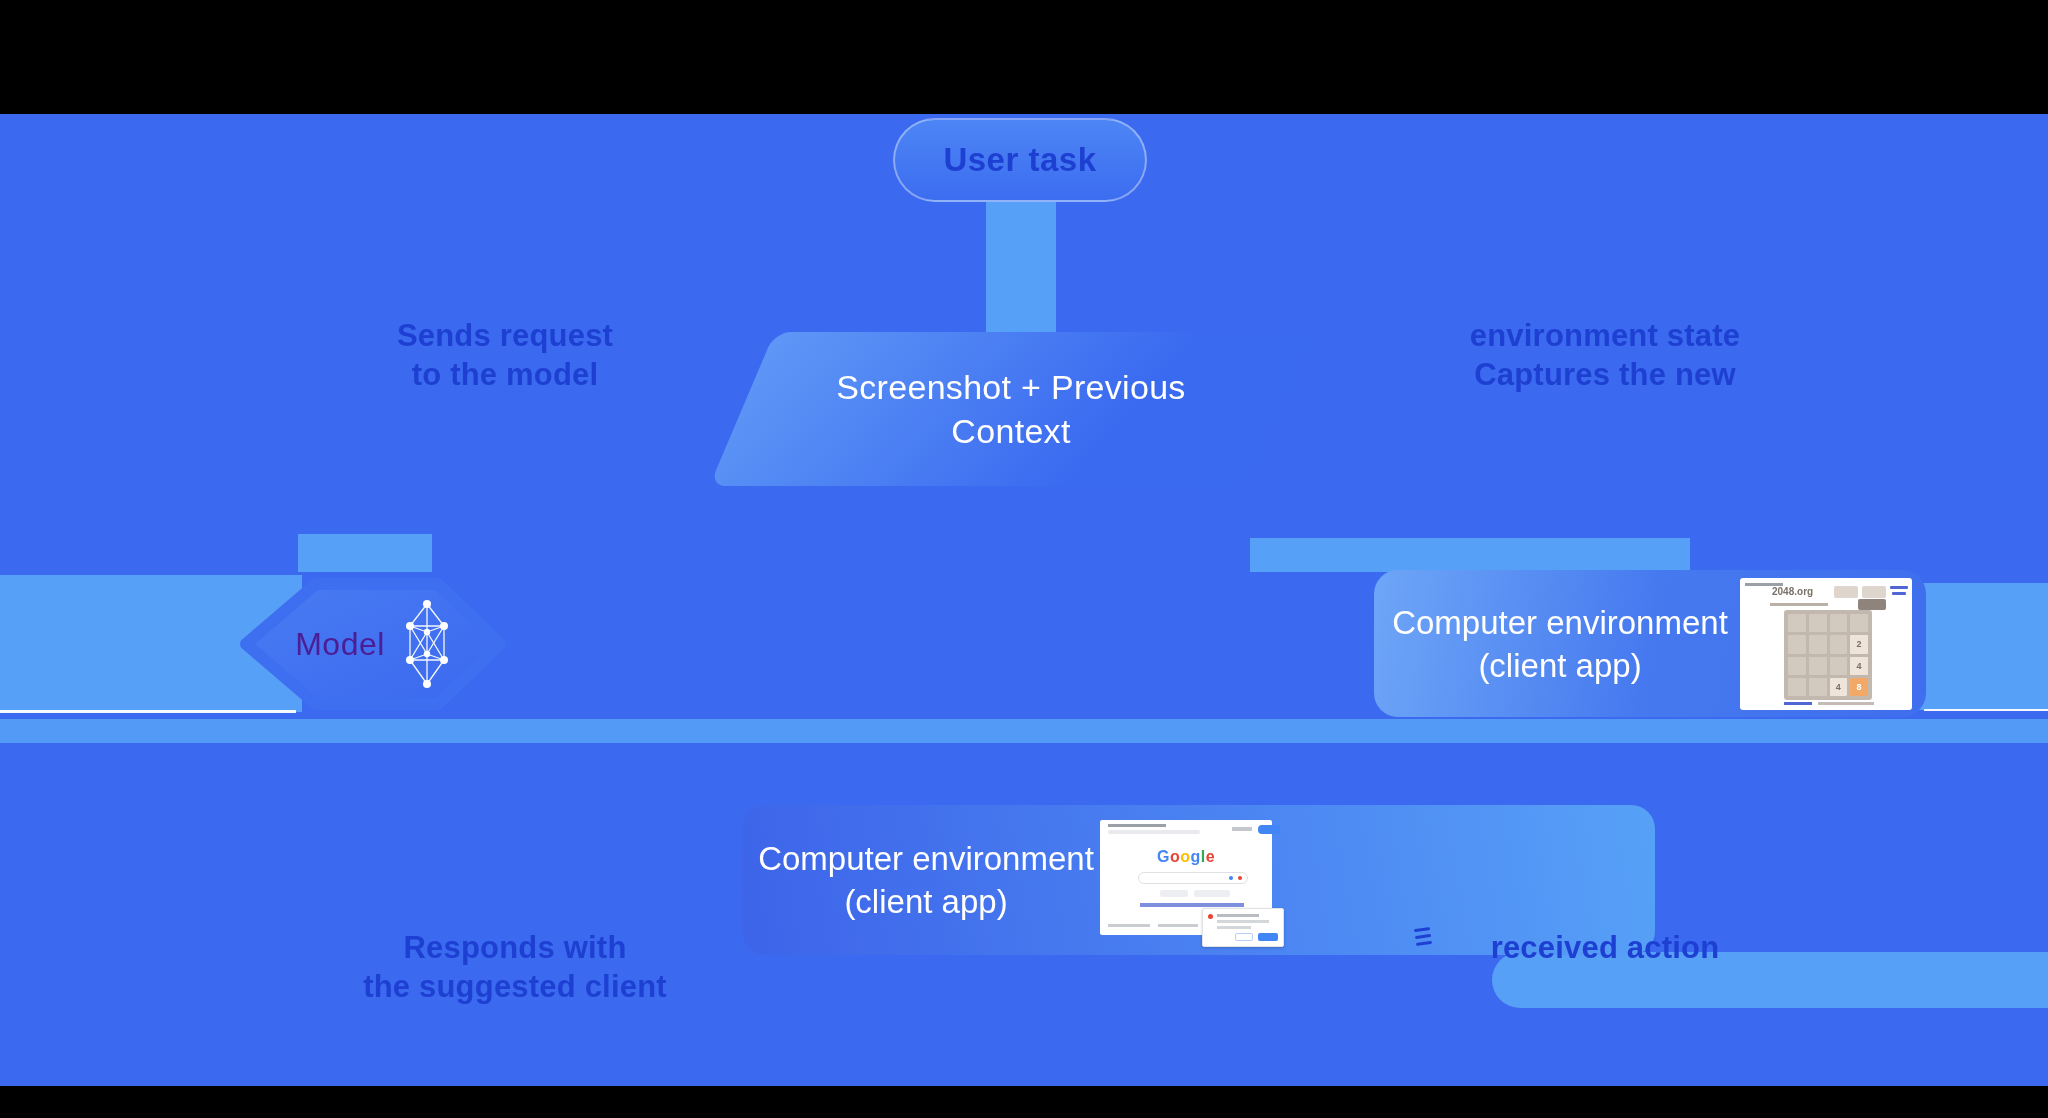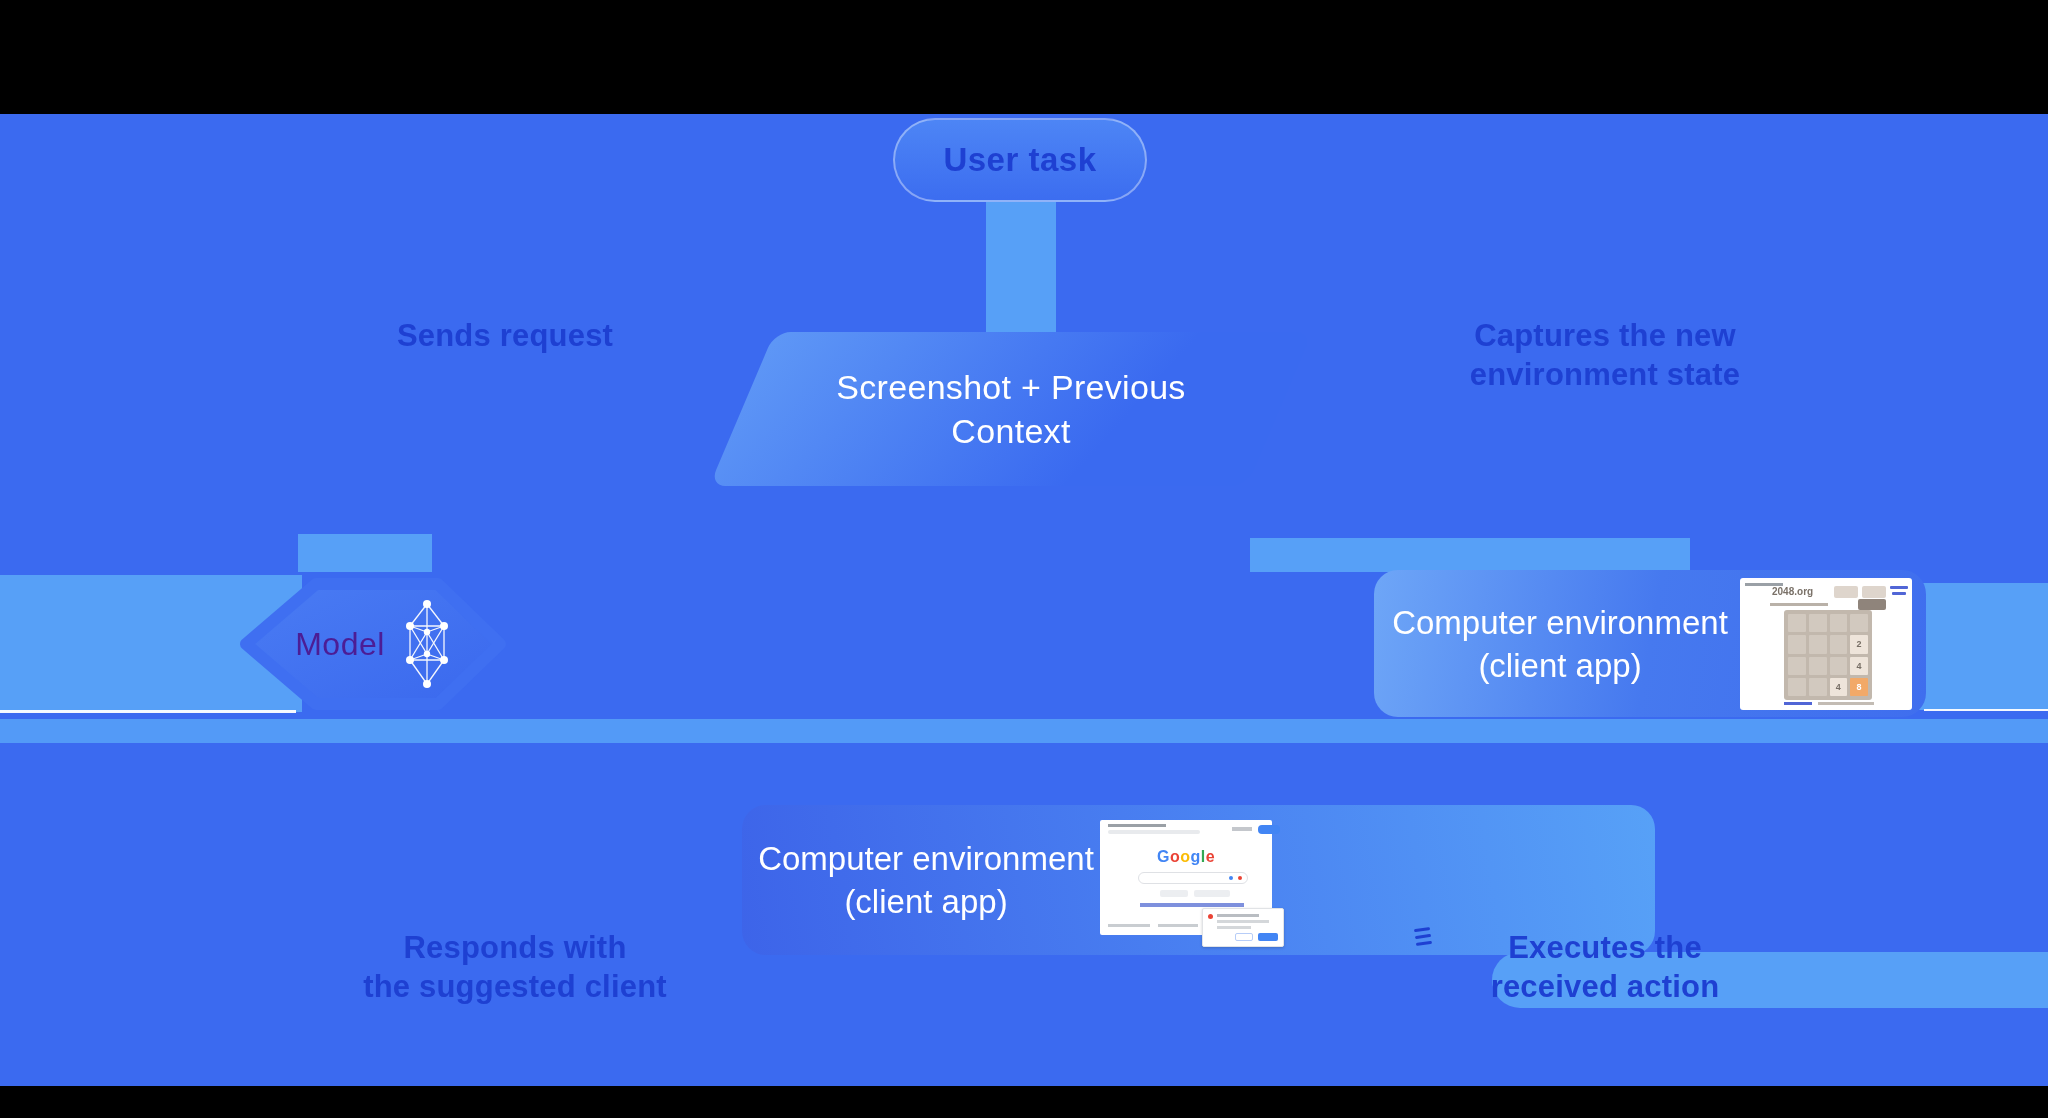--- a/index.html
+++ b/index.html
@@ -238,32 +238,32 @@
       <div class="l3"></div>
       <div class="b1"></div>
       <div class="b2"></div>
     </div>
     <div class="footline" style="left:8px;width:42px;"></div>
     <div class="footline" style="left:58px;width:40px;"></div>
   </div>
 
   <div class="abs alabel" style="left:330px;top:300px;width:350px;">
     <div>Sends request</div>
+    <div>to the model</div>
   </div>
   <div class="abs alabel" style="left:1420px;top:300px;width:370px;">
+    <div>environment state</div>
     <div>Captures the new</div>
-    <div>environment state</div>
   </div>
   <div class="abs alabel" style="left:330px;top:912px;width:370px;">
     <div>Responds with</div>
     <div>the suggested client</div>
   </div>
   <div class="abs squig" style="left:1415px;top:928px;">
     <i></i>
       <i></i>
       <i></i>
   </div>
   <div class="abs alabel" style="left:1440px;top:912px;width:330px;">
-    <div>Executes the</div>
     <div>received action</div>
   </div>
 
 </div>
 
 </body></html>

